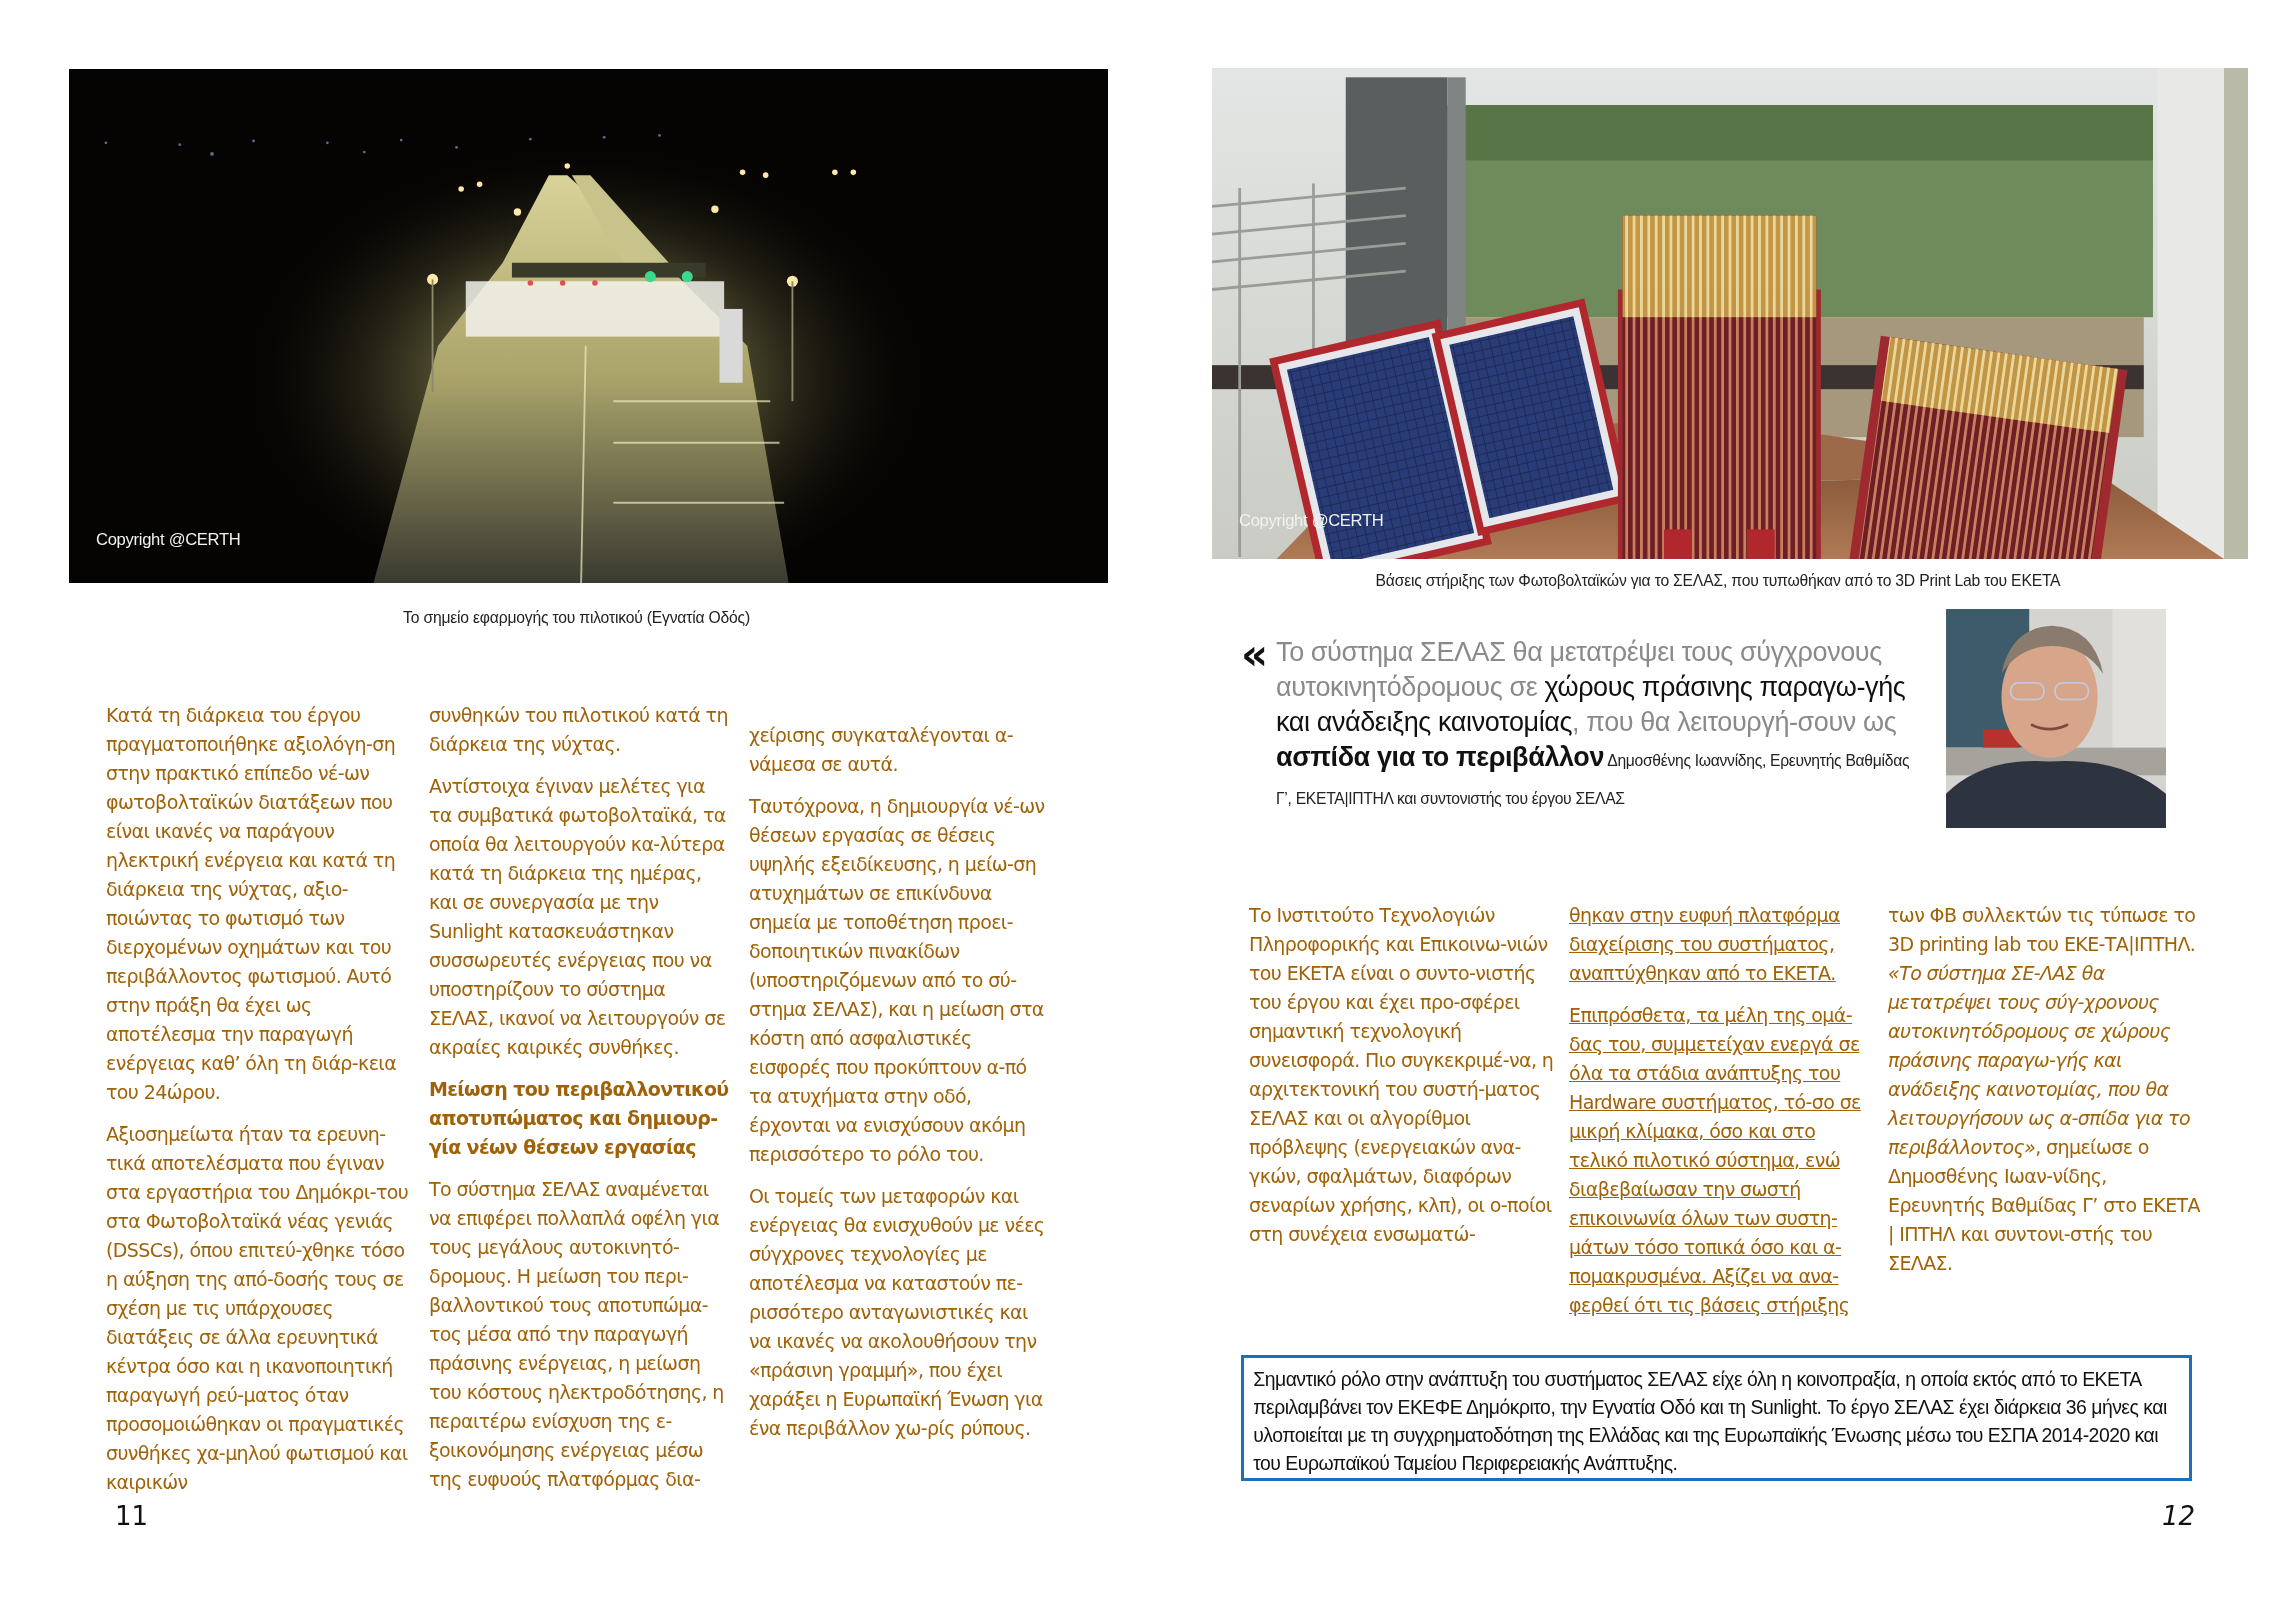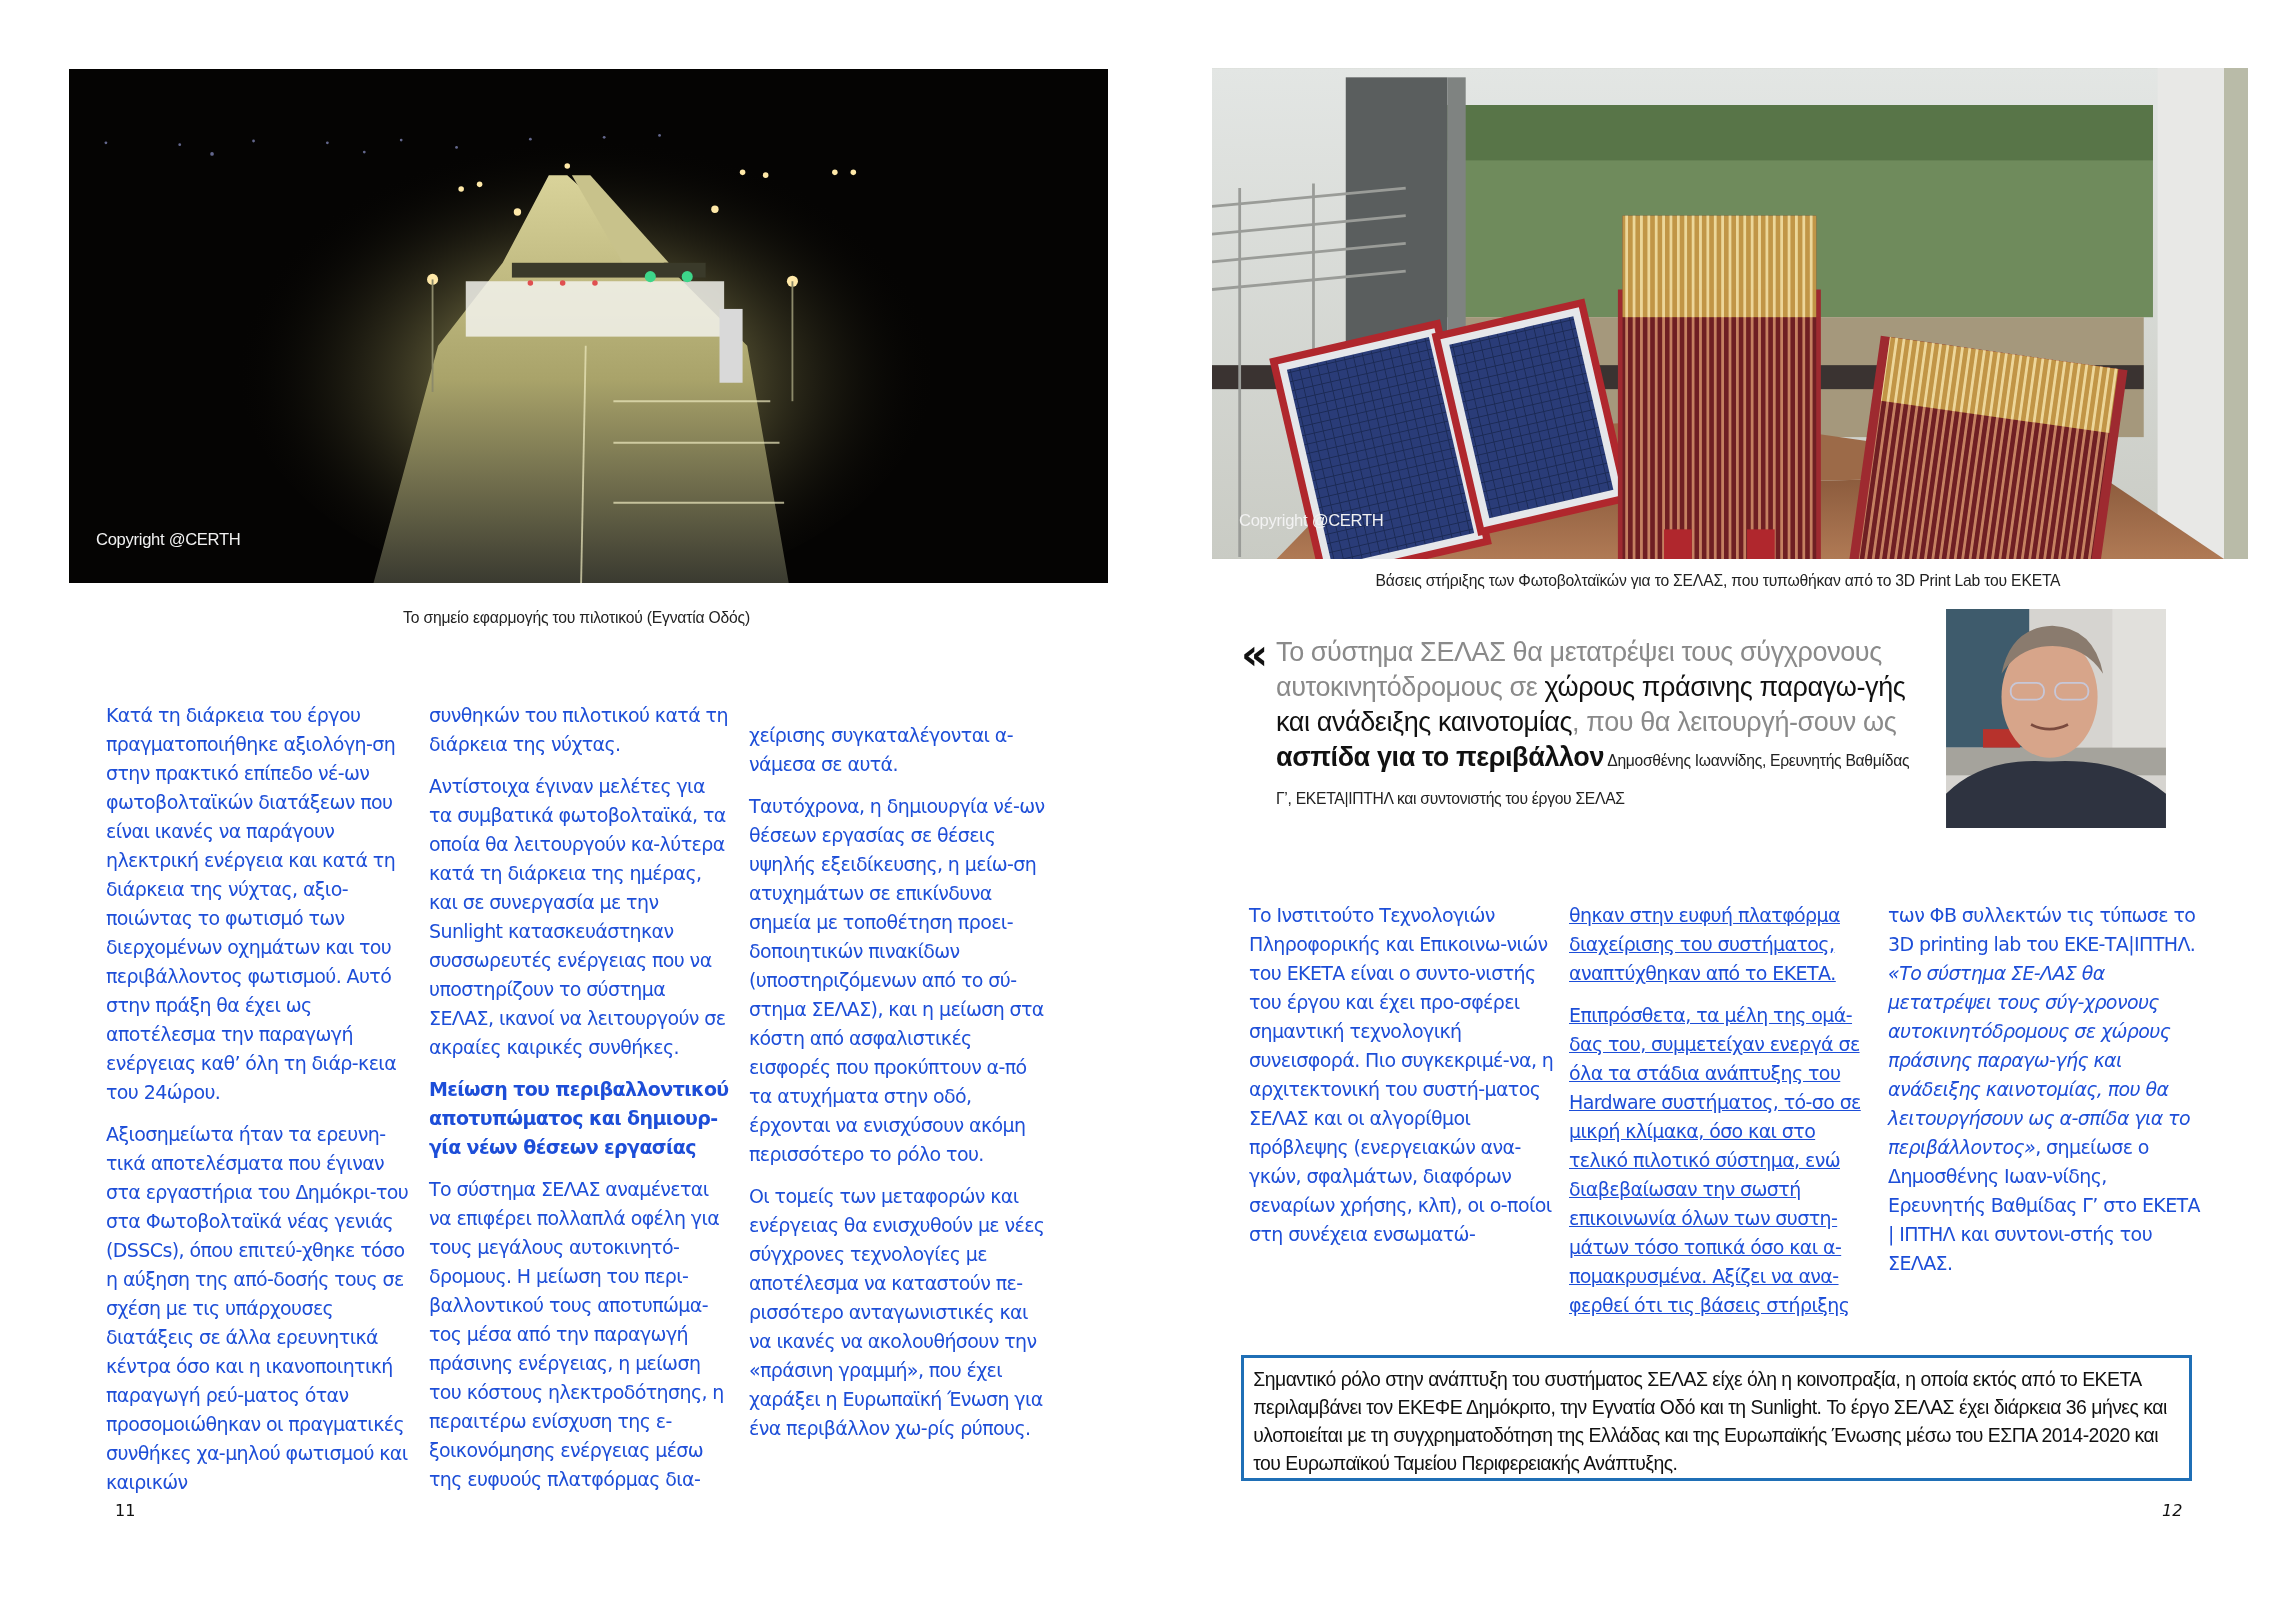--- a/index.html
+++ b/index.html
@@ -22,21 +22,21 @@
 
   
   #photo-panels { left: 1212px; top: 68px; width: 1012px; height: 491px; background: #b9bba8; }
   #photo-panels svg { position: absolute; left: 0; top: 0; }
   #photo-panels .copyright { left: 27px; top: 443px; }
 
   #caption-road { left: 69px; width: 1015px; top: 609px; }
   #caption-panels { left: 1212px; width: 1012px; top: 572px; }
 
   
-  .col { position: absolute; font-size: 19px; line-height: 29px; color: #1d4ed8;
+  .col { position: absolute; font-size: 19px; line-height: 29px; color: #a16207;
          font-family: "DejaVu Sans", sans-serif; letter-spacing: -0.6px; }
   .col p { margin: 0 0 13px 0; }
   .col h3 { margin: 0 0 13px 0; font-size: 19px; line-height: 29px; font-weight: bold;
             font-family: "DejaVu Sans", sans-serif; }
   .col .it { font-style: italic; }
 
   #col-l1 { left: 106px; top: 701px; width: 305px; }
   #col-l2 { left: 429px; top: 701px; width: 300px; }
   #col-l3 { left: 749px; top: 721px; width: 305px; }
   #col-r1 { left: 1249px; top: 901px; width: 305px; }
@@ -55,21 +55,21 @@
   #quote-body .attrib { color: #222; font-size: 15.7px; letter-spacing: -0.3px; }
 
   #portrait { position: absolute; left: 1946px; top: 609px; width: 220px; height: 219px; overflow: hidden; }
 
   
   #info-box { position: absolute; left: 1241px; top: 1355px; width: 951px; height: 126px;
               border: 3.7px solid #1f6fb6; box-sizing: border-box; padding: 7.4px 9.2px 0 9.2px;
               font-size: 19.4px; line-height: 28px; color: #111;
               font-family: "Liberation Sans", sans-serif; letter-spacing: -0.5px; }
 
-  .page-num { position: absolute; font-size: 16px; color: #111; font-family: "DejaVu Sans", sans-serif; }
+  .page-num { position: absolute; font-size: 26px; color: #111; font-family: "DejaVu Sans", sans-serif; }
   #page-num-left { left: 115px; top: 1501px; }
   #page-num-right { left: 2162px; top: 1501px; font-style: italic; }
 </style>
 </head>
 <body>
 
 <div class="spread">
 
   <div class="photo" id="photo-road">
     <svg width="1015" height="514" viewBox="0 0 1100 557">

